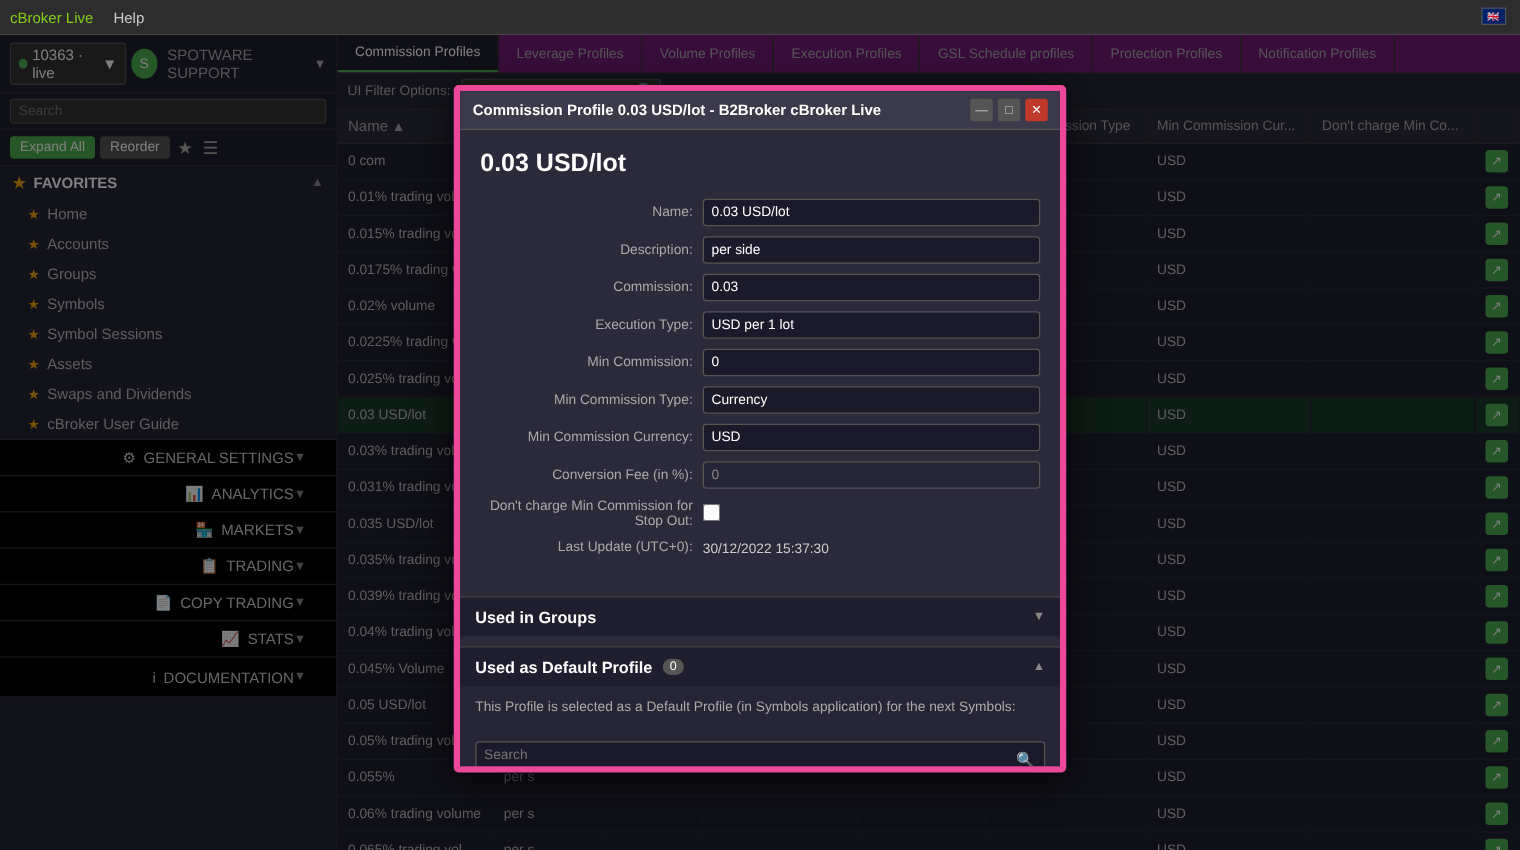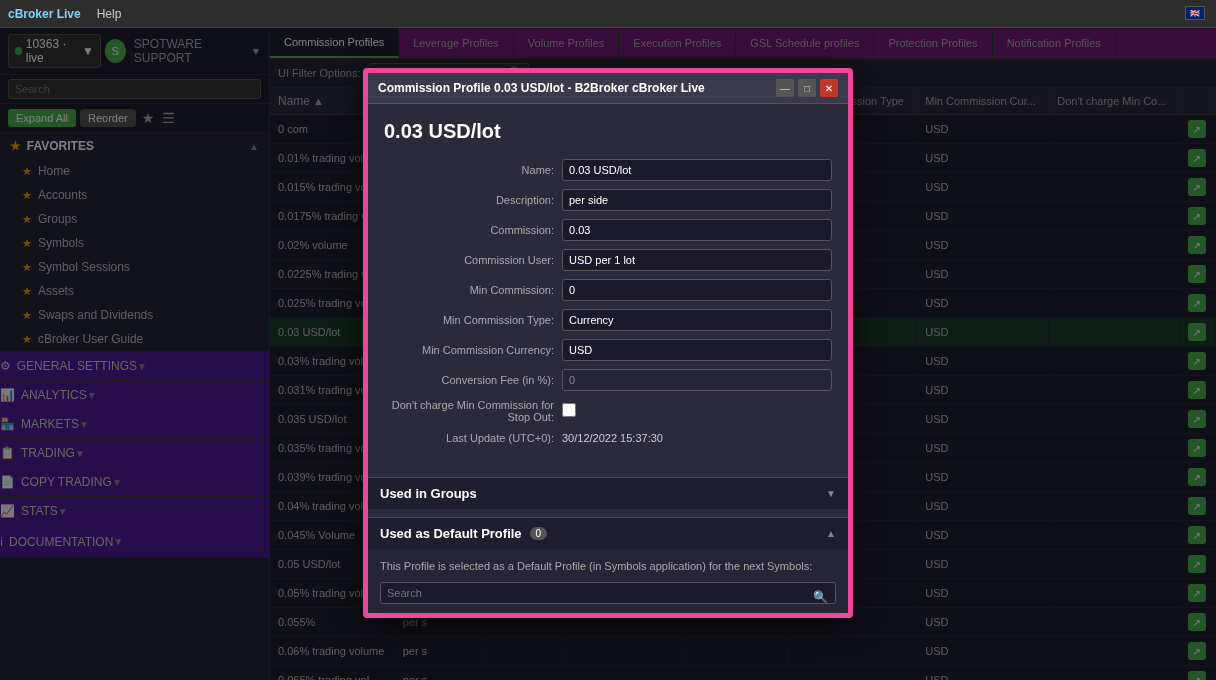--- a/index.html
+++ b/index.html
@@ -1,20 +1,20 @@
 <!DOCTYPE html>
 <html><head>
   <meta charset="utf-8">
   <style>
     * { box-sizing: border-box; margin: 0; padding: 0; font-family: 'Segoe UI', Arial, sans-serif; font-size: 12px; }
     body { background: #1a1a2e; color: #ccc; width: 1216px; height: 680px; overflow: hidden; }
 
     
     .top-bar { background: #2d2d2d; height: 28px; display: flex; align-items: center; padding: 0 8px; gap: 16px; border-bottom: 1px solid #444; }
-    .top-bar-logo { color: #7dd3fc; font-weight: bold; font-size: 12px; }
+    .top-bar-logo { color: #84cc16; font-weight: normal; font-size: 12px; }
     .top-bar-menu { color: #ccc; cursor: pointer; font-size: 12px; }
     .top-bar-right { margin-left: auto; display: flex; align-items: center; gap: 8px; flex-direction: column; }
     .top-bar-links { color: #aaa; font-size: 11px; }
     .flag-uk { width: 20px; height: 14px; background: #012169; display: inline-block; border: 1px solid #555; font-size: 8px; color: #fff; text-align: center; line-height: 14px; }
 
     
     .main-layout { display: flex; height: calc(680px - 28px); }
 
     
     .sidebar { width: 270px; background: #252535; border-right: 1px solid #333; display: flex; flex-direction: column; flex-shrink: 0; overflow-y: auto; }
@@ -26,21 +26,21 @@
     .sidebar-toolbar { background: #1e1e2e; padding: 4px 8px; display: flex; align-items: center; gap: 4px; border-bottom: 1px solid #333; }
     .btn-expand { background: #4CAF50; color: #fff; border: none; padding: 3px 8px; border-radius: 3px; cursor: pointer; font-size: 11px; }
     .btn-reorder { background: #555; color: #fff; border: none; padding: 3px 8px; border-radius: 3px; cursor: pointer; font-size: 11px; }
     .sidebar-icon-btn { background: none; border: none; color: #aaa; cursor: pointer; font-size: 14px; padding: 2px; }
     .nav-section-header { display: flex; align-items: center; justify-content: space-between; padding: 6px 10px; cursor: pointer; color: #fff; font-size: 11px; font-weight: bold; }
     .nav-section-label { display: flex; align-items: center; gap: 6px; }
     .star-icon { color: #f0a500; font-size: 12px; }
     .nav-item { display: flex; align-items: center; gap: 6px; padding: 5px 10px 5px 22px; cursor: pointer; color: #bbb; font-size: 11px; }
     .nav-item .star-icon { color: #f0a500; font-size: 11px; }
     .nav-group { border-bottom: 1px solid #333; }
-    .nav-group-header { display: flex; align-items: center; justify-content: flex-start; padding: 7px 0; cursor: pointer; color: #ccc; font-size: 11px; background: #4c1d95; }
+    .nav-group-header { display: flex; align-items: center; justify-content: flex-end; padding: 7px 24px; cursor: pointer; color: #ccc; font-size: 11px; background: #000000; }
     .nav-group-icon { font-size: 12px; margin-right: 6px; }
     .chevron { font-size: 10px; color: #888; }
 
     
     .content-area { flex: 1; display: flex; flex-direction: column; background: #1e1e2e; overflow: hidden; }
 
     
     .tab-bar { background: #701a75; border-bottom: 1px solid #333; display: flex; align-items: center; padding: 0; overflow-x: auto; }
     .tab { padding: 8px 14px; cursor: pointer; color: #aaa; font-size: 11px; white-space: nowrap; border-right: 1px solid #333; }
     .tab.active { color: #fff; background: #1e1e2e; border-bottom: 2px solid #4CAF50; }
@@ -84,21 +84,21 @@
     .form-select { background: #1a1a2a; border: 1px solid #555; color: #fff; padding: 4px 6px; border-radius: 3px; font-size: 11px; width: 100%; appearance: none; }
     .form-checkbox { width: 14px; height: 14px; cursor: pointer; }
 
     .section-header { background: #1e1e2e; padding: 8px 12px; display: flex; align-items: center; justify-content: space-between; cursor: pointer; border-top: 1px solid #444; margin-top: 8px; }
     .section-header-text { color: #fff; font-size: 13px; font-weight: bold; }
     .section-count-badge { background: #555; color: #fff; font-size: 10px; padding: 1px 6px; border-radius: 10px; margin-left: 8px; }
     .section-content { padding: 10px 12px; background: #252535; }
     .section-search { background: #1a1a2a; border: 1px solid #555; color: #ccc; padding: 4px 24px 4px 6px; border-radius: 3px; font-size: 11px; width: 100%; margin-bottom: 8px; }
     .section-table { width: 100%; border-collapse: collapse; }
     .section-table th { background: #2a2a3a; padding: 5px 8px; color: #aaa; font-size: 11px; text-align: left; border-bottom: 1px solid #444; }
-    .default-profile-text { color: #aaa; font-size: 11px; margin-bottom: 8px; line-height: 1.4; }
+    .default-profile-text { color: #aaa; font-size: 11px; margin-bottom: 19px; line-height: 1.4; }
   </style>
 </head>
 <body>
 
 <div class="top-bar">
   <span class="top-bar-logo">cBroker Live</span>
   <span class="top-bar-menu">Help</span>
   <div class="top-bar-right">
     <span class="top-bar-links">Links</span>
     <div class="flag-uk">🇬🇧</div>
@@ -542,21 +542,21 @@
           <input class="form-input" type="text" value="per side" style="">
         </div>
       </div>
       <div class="form-row">
         <span class="form-label">Commission:</span>
         <div class="form-value">
           <input class="form-input" type="text" value="0.03" style="">
         </div>
       </div>
       <div class="form-row">
-        <span class="form-label">Commission User:</span>
+        <span class="form-label">Execution Type:</span>
         <div class="form-value">
           <select class="form-select">
             <option>USD per 1 lot</option>
             <option>Percentage of trading volume</option>
           </select>
         </div>
       </div>
       <div class="form-row">
         <span class="form-label">Min Commission:</span>
         <div class="form-value">

